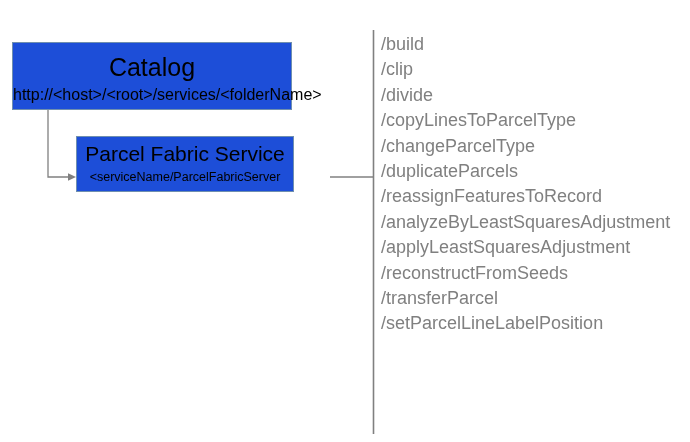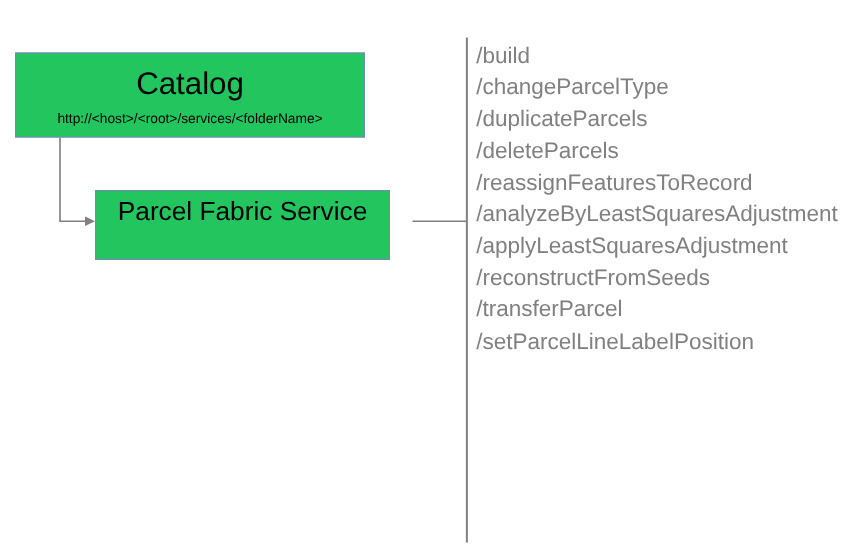--- a/index.html
+++ b/index.html
@@ -15,47 +15,47 @@
     overflow: hidden;
   }
   #diagram {
     position: absolute;
     left: 0; top: 0;
     width: 690px;
     height: 442px;
   }
   .box {
     position: absolute;
-    background: #22c55e;
+    background: #1d4ed8;
     border: 1px solid #6f8faf;
     box-sizing: border-box;
     text-align: center;
     color: #000000;
   }
   #catalog-box {
     left: 12px;
     top: 42px;
     width: 280px;
     height: 68px;
   }
   #catalog-box .box-title {
     font-size: 25px;
     line-height: 30px;
     margin-top: 9px;
     font-weight: normal;
   }
   #catalog-box .box-sub {
-    font-size: 11px;
+    font-size: 16px;
     line-height: 16px;
     margin-top: 5px;
   }
   #pfs-box {
     left: 76px;
-    top: 152px;
-    width: 236px;
+    top: 136px;
+    width: 218px;
     height: 56px;
   }
   #pfs-box .box-title {
     font-size: 21px;
     line-height: 26px;
     margin-top: 4px;
     font-weight: normal;
   }
   #pfs-box .box-sub {
     font-size: 12.5px;
@@ -98,27 +98,30 @@
     <path d="M 373.5 30 L 373.5 434" fill="none" stroke="#808080" stroke-width="1.6"></path>
   </svg>
 
   <div class="box" id="catalog-box">
     <div class="box-title">Catalog</div>
     <div class="box-sub">http://&lt;host&gt;/&lt;root&gt;/services/&lt;folderName&gt;</div>
   </div>
 
   <div class="box" id="pfs-box">
     <div class="box-title">Parcel Fabric Service</div>
+    <div class="box-sub">&lt;serviceName/ParcelFabricServer</div>
   </div>
 
   <div id="ops-list">
     <div class="op-item">/build</div>
+    <div class="op-item">/clip</div>
+    <div class="op-item">/divide</div>
+    <div class="op-item">/copyLinesToParcelType</div>
     <div class="op-item">/changeParcelType</div>
     <div class="op-item">/duplicateParcels</div>
-    <div class="op-item">/deleteParcels</div>
     <div class="op-item">/reassignFeaturesToRecord</div>
     <div class="op-item">/analyzeByLeastSquaresAdjustment</div>
     <div class="op-item">/applyLeastSquaresAdjustment</div>
     <div class="op-item">/reconstructFromSeeds</div>
     <div class="op-item">/transferParcel</div>
     <div class="op-item">/setParcelLineLabelPosition</div>
   </div>
 
 </div>
 

